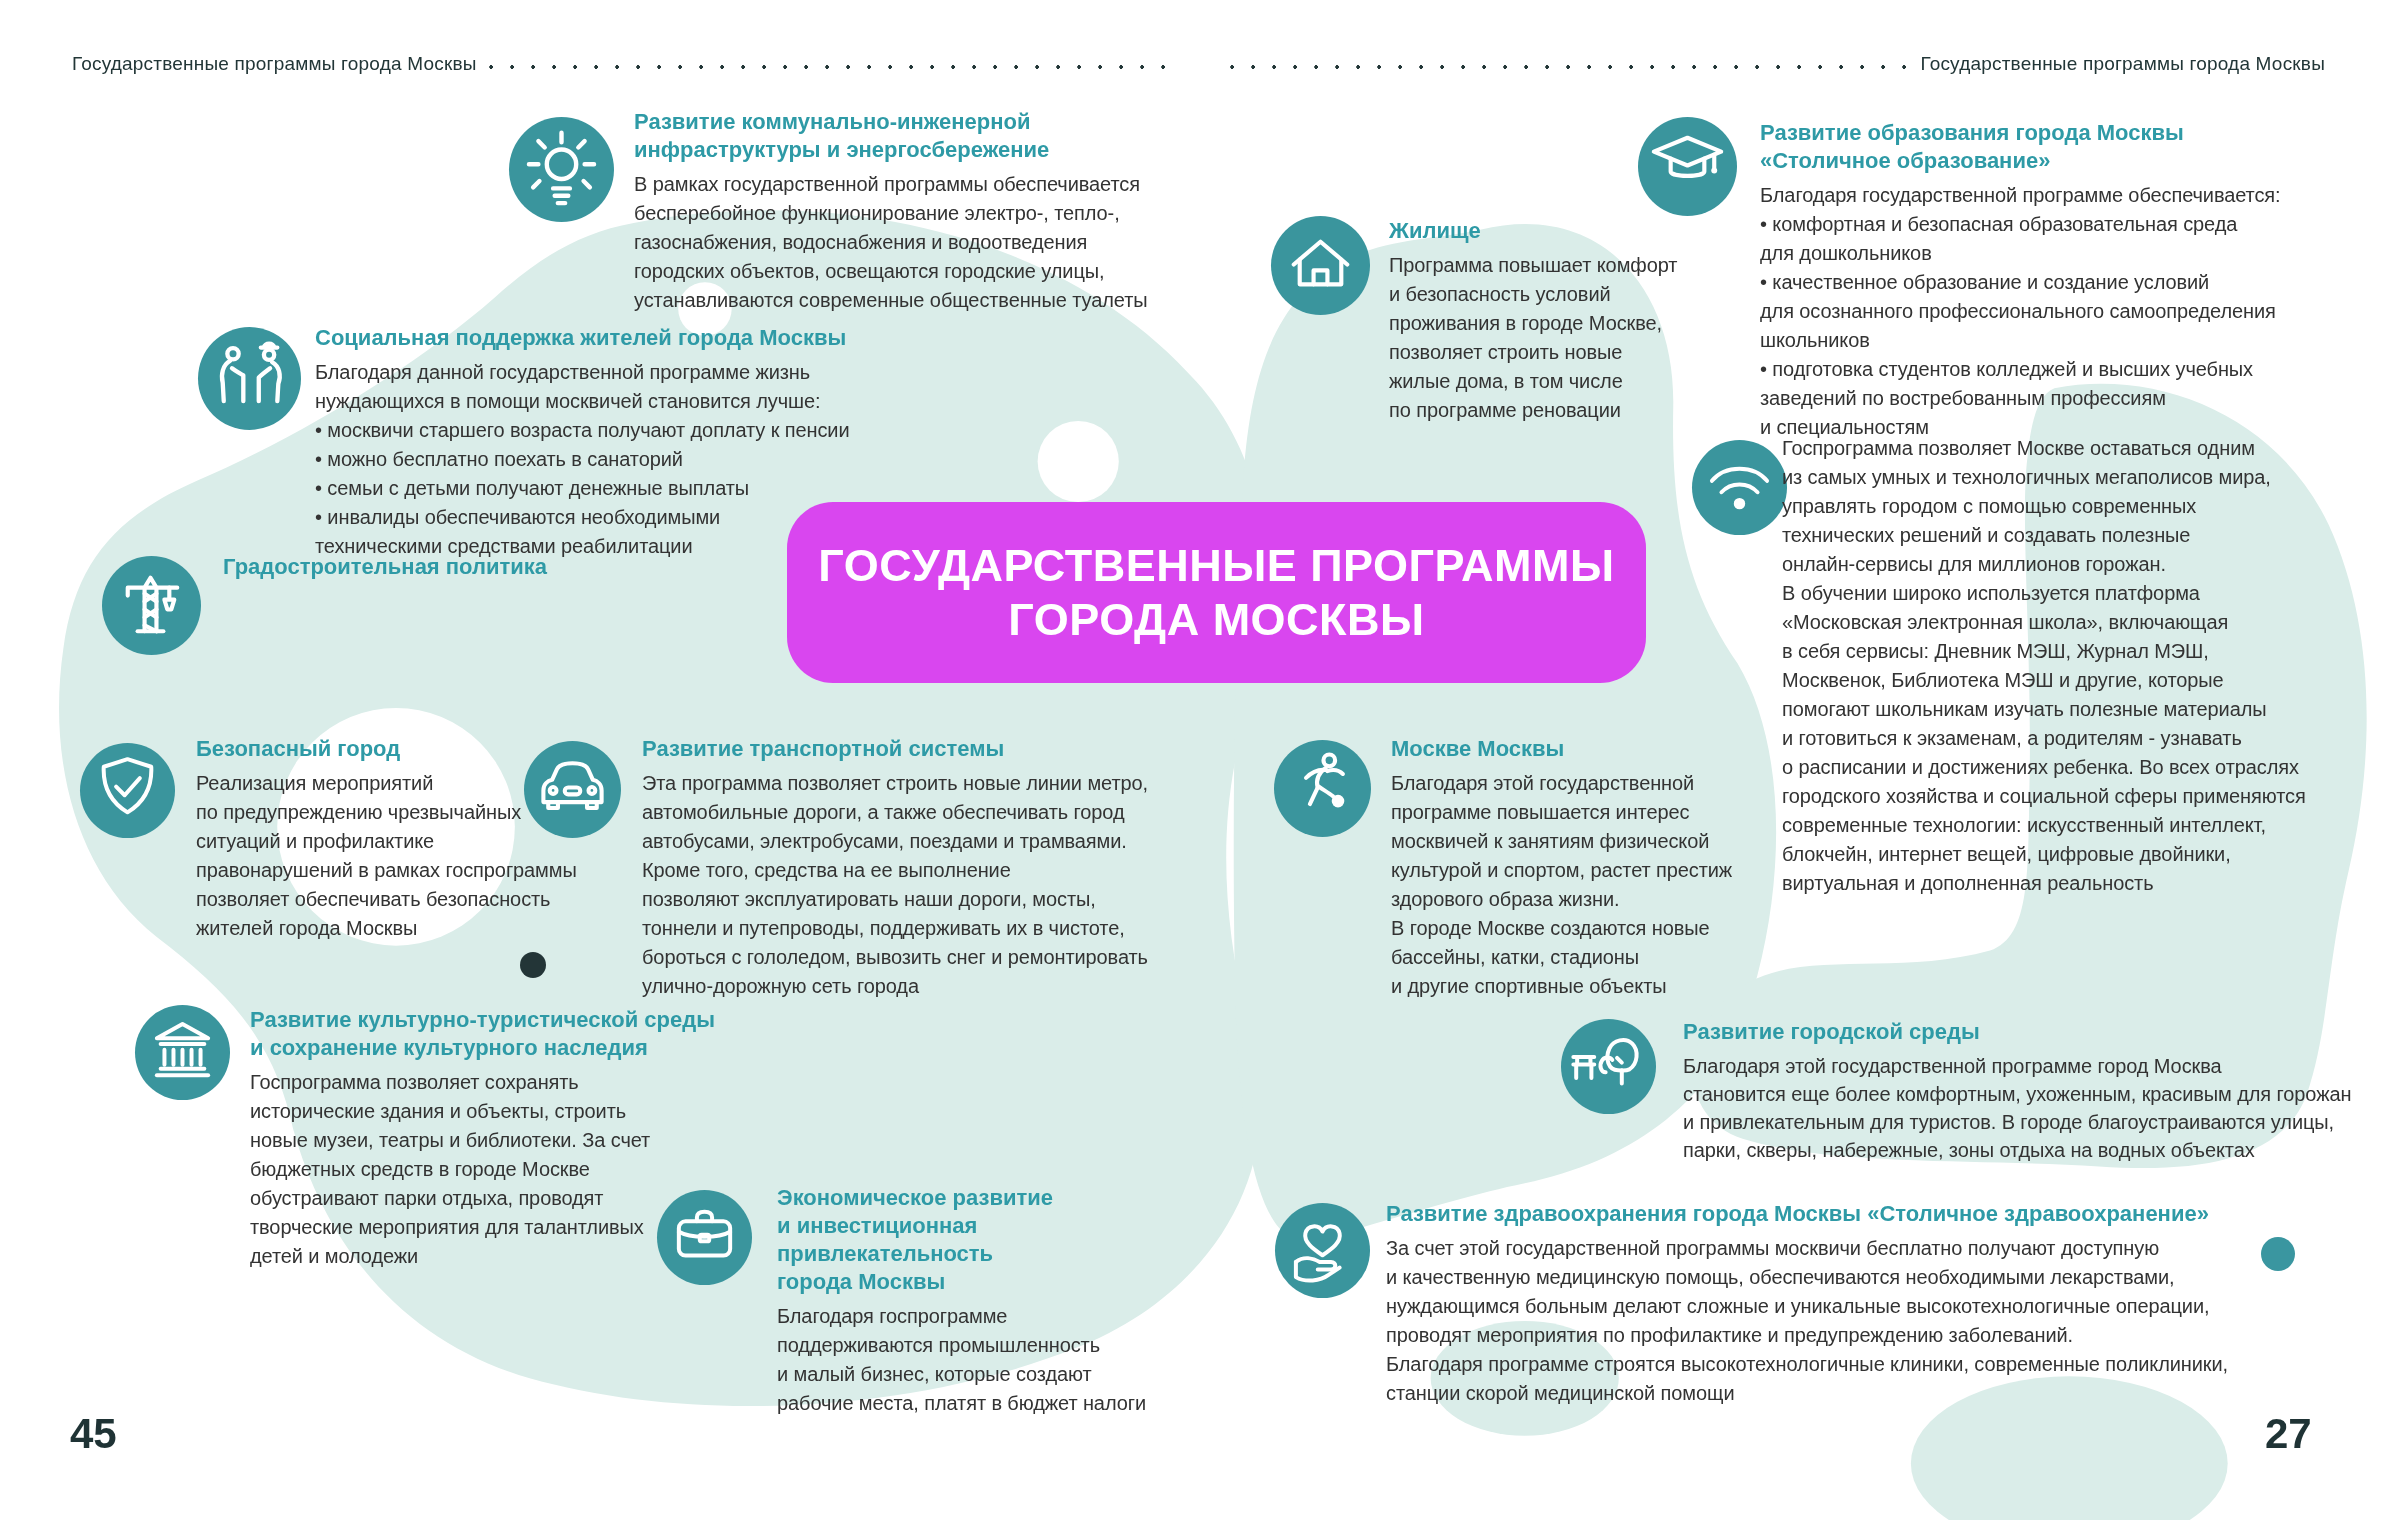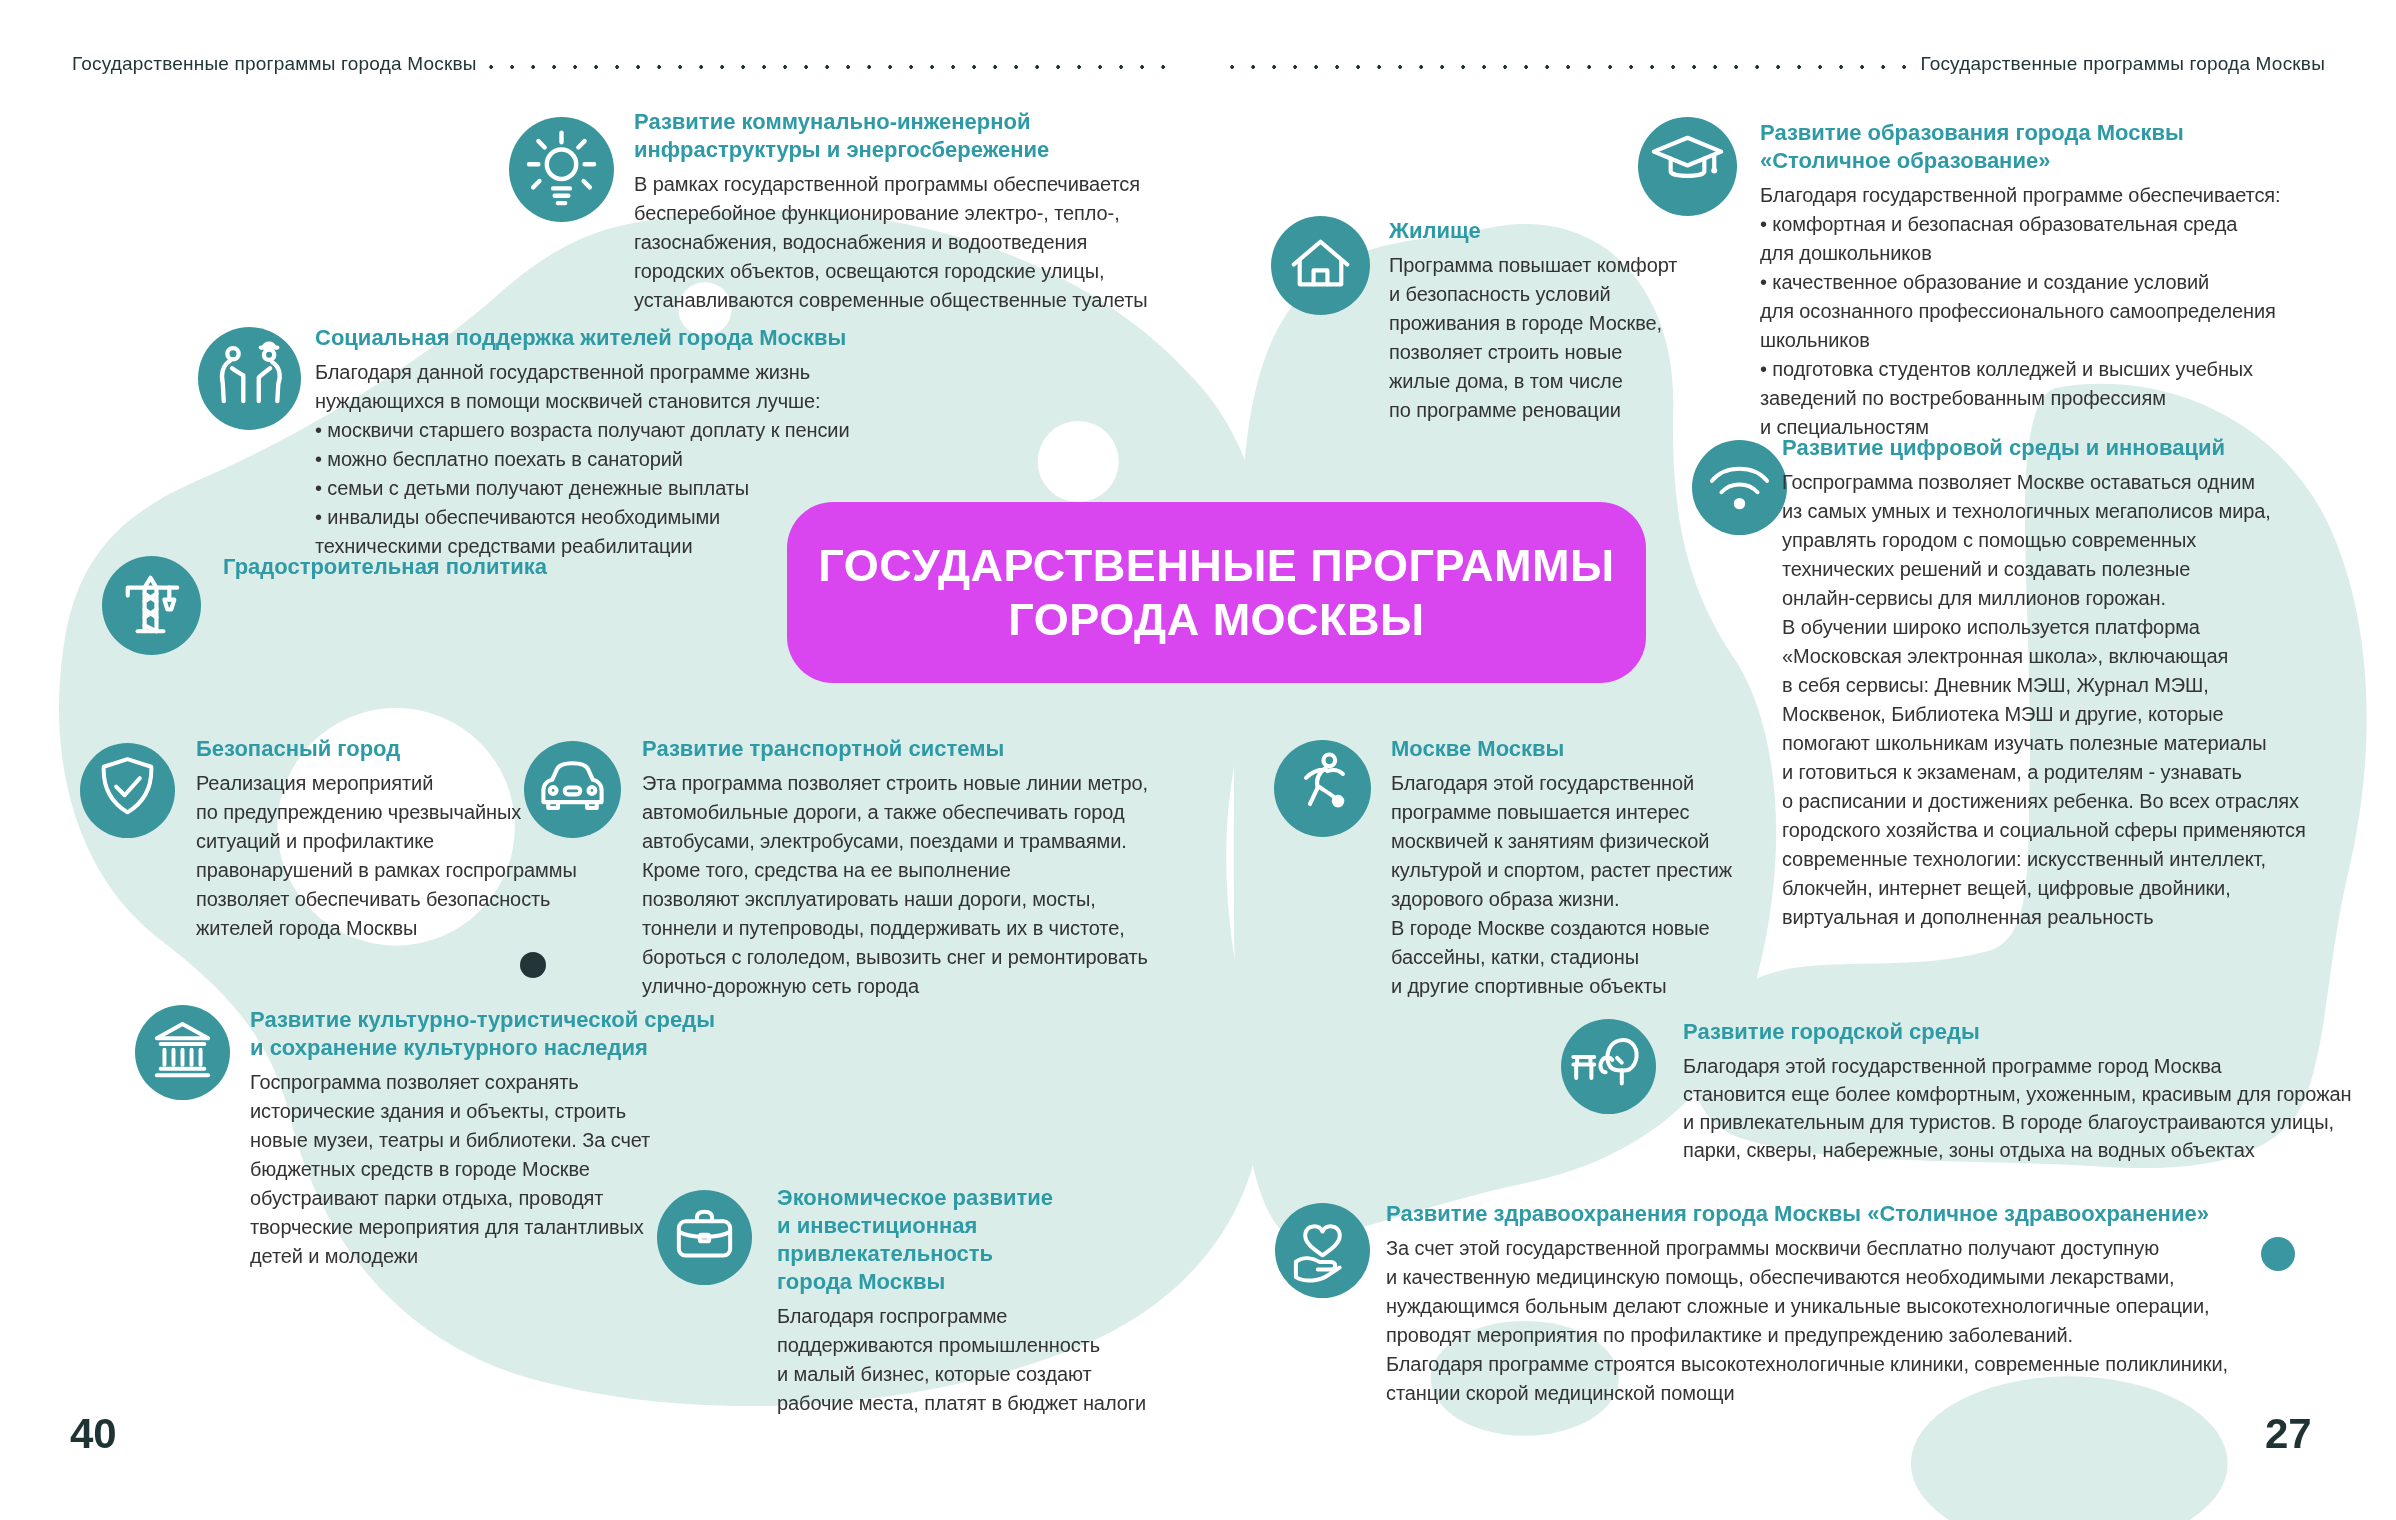--- a/index.html
+++ b/index.html
@@ -317,21 +317,20 @@
     <div class="icon i11">
       <svg viewBox="0 0 100 100">
           <g class="ic" stroke-width="5">
         <path d="M21 43 C35 26 65 26 79 43"></path>
         <path d="M31 55 C41 44 59 44 69 55"></path>
         <circle cx="50" cy="67" r="6" fill="#fff" stroke="none"></circle>
       </g>
         </svg>
     </div>
     <div class="txt t11">
-      <div class="title">Развитие цифровой среды и инноваций</div>
       <div class="body">Госпрограмма позволяет Москве оставаться одним
 из самых умных и технологичных мегаполисов мира,
 управлять городом с помощью современных
 технических решений и создавать полезные
 онлайн-сервисы для миллионов горожан.
 В обучении широко используется платформа
 «Московская электронная школа», включающая
 в себя сервисы: Дневник МЭШ, Журнал МЭШ,
 Москвенок, Библиотека МЭШ и другие, которые
 помогают школьникам изучать полезные материалы
@@ -381,17 +380,17 @@
 нуждающимся больным делают сложные и уникальные высокотехнологичные операции,
 проводят мероприятия по профилактике и предупреждению заболеваний.
 Благодаря программе строятся высокотехнологичные клиники, современные поликлиники,
 станции скорой медицинской помощи</div>
     </div>
   </div>
 
   <div class="dot dot-dark"></div>
   <div class="dot dot-teal"></div>
 
-  <div class="pagenum pn-l">40</div>
+  <div class="pagenum pn-l">45</div>
   <div class="pagenum pn-r">27</div>
 
 </div>
 
 
 </body></html>

